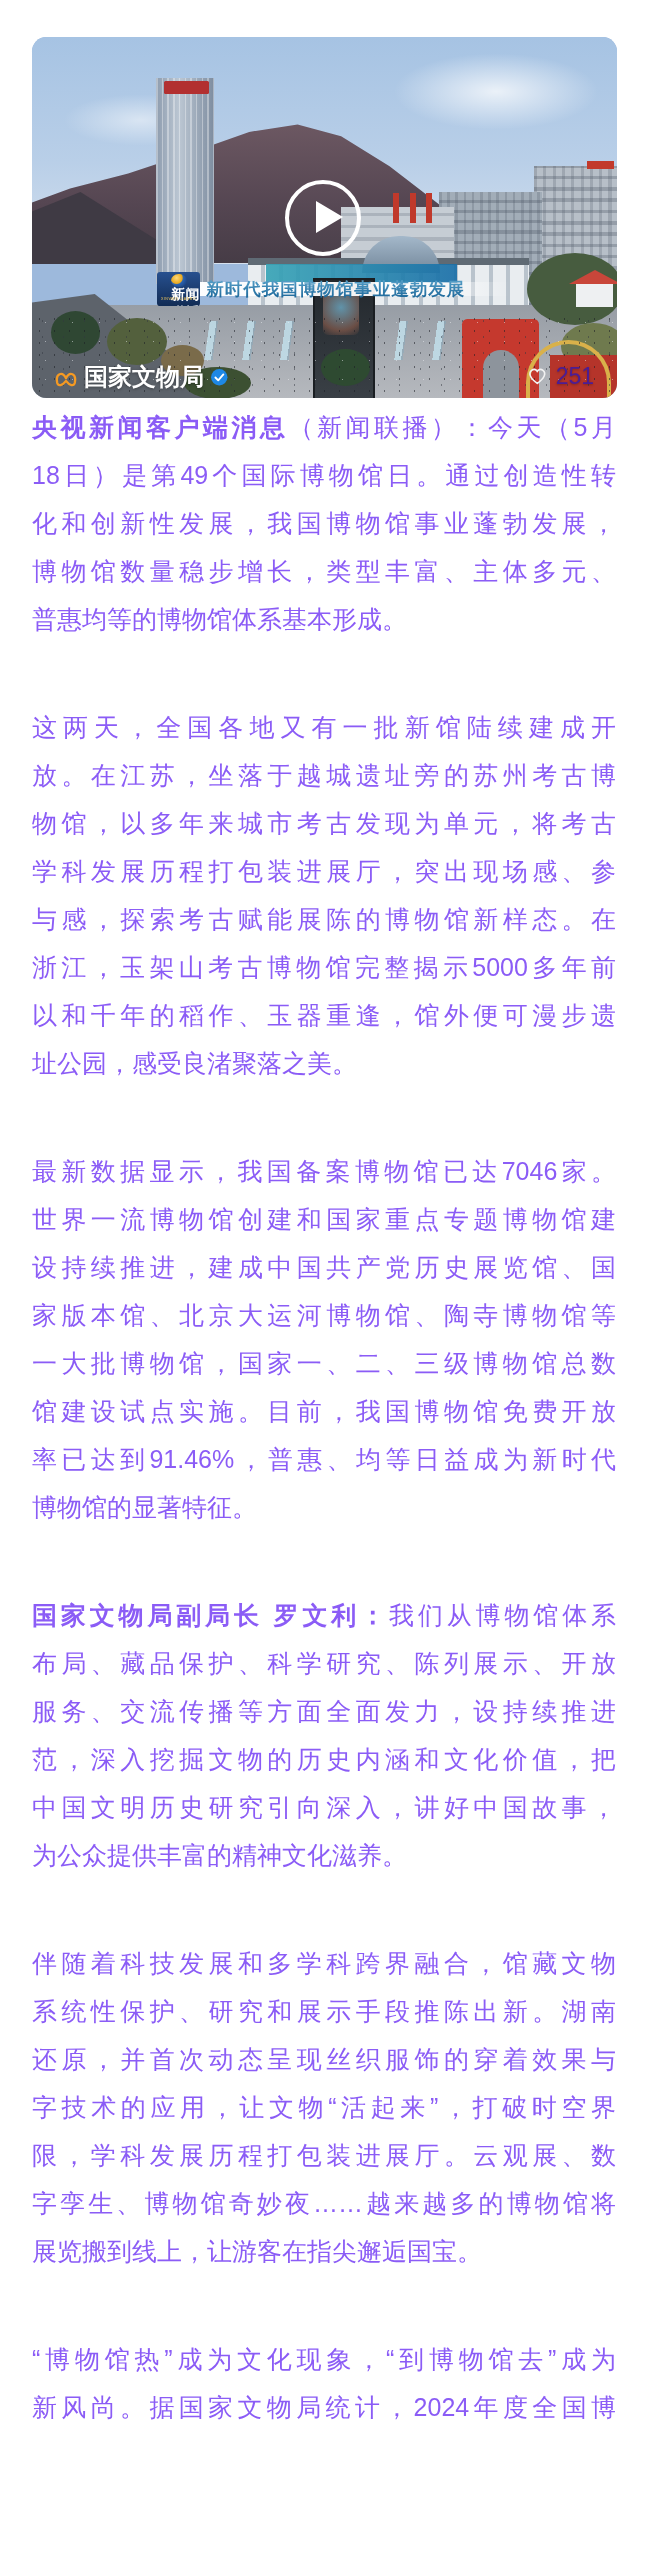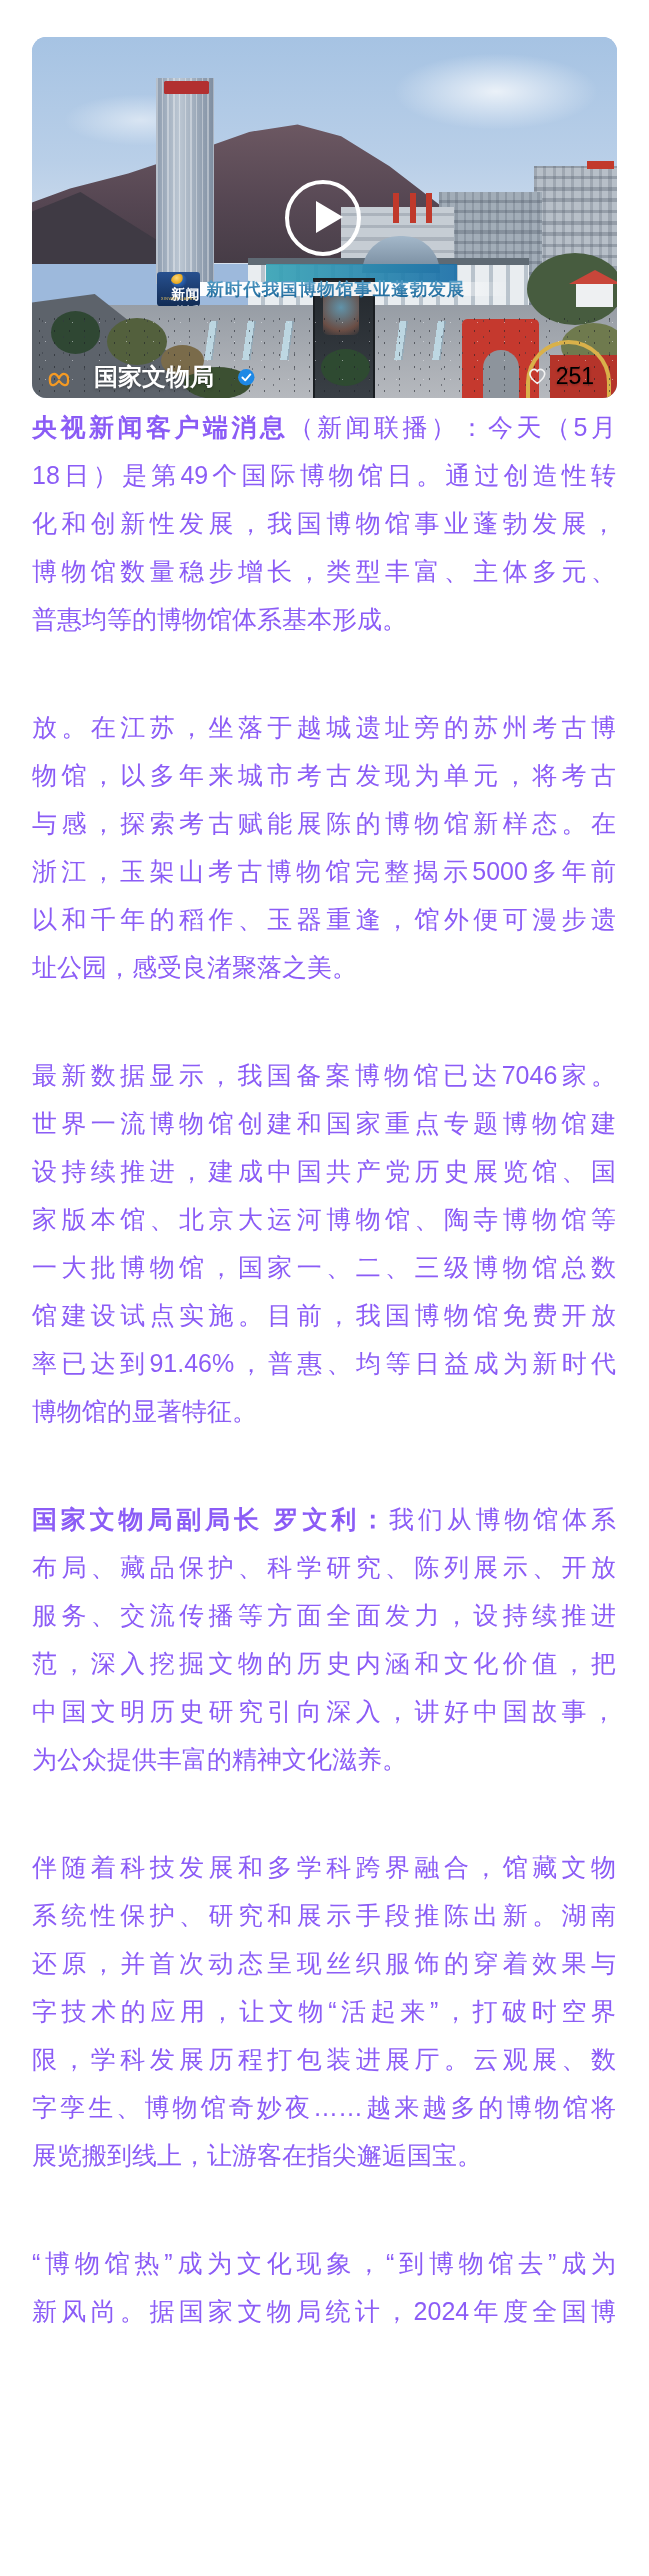--- a/index.html
+++ b/index.html
@@ -89,27 +89,27 @@
   .badge-en{left:0;top:25px;width:43px;text-align:center;color:#f0c860;font-size:3.6px;letter-spacing:0.5px;}
   .caption-strip{left:168px;top:245px;width:309px;height:14px;display:flex;align-items:center;
     padding-left:6.2px;box-sizing:border-box;
     background:linear-gradient(90deg,rgba(255,255,255,.97) 0%,rgba(255,255,255,.92) 70%,rgba(255,255,255,0) 100%);}
   .caption-strip span{position:static;font-size:17.5px;font-weight:700;letter-spacing:1px;
     white-space:nowrap;color:#1a6aa0;}
   @supports (-webkit-background-clip:text){
     .caption-strip span{background:linear-gradient(#5fa8cf,#135e92);
       -webkit-background-clip:text;background-clip:text;color:transparent;}
   }
-  .account-row{left:15px;top:324px;display:flex;align-items:center;gap:23px;}
+  .account-row{left:22px;top:324px;display:flex;align-items:center;gap:6px;}
   .account-row svg,.account-row span{position:static;}
   .account-name{font-size:24px;font-weight:700;color:#ffffff;
     text-shadow:0 0.5px 3.1px rgba(0,0,0,.35);white-space:nowrap;}
   .likes-row{right:23px;top:326px;display:flex;align-items:center;gap:8.2px;}
   .likes-row svg,.likes-row span{position:static;}
-  .like-count{font-size:23px;color:#000000;text-shadow:0 0.5px 2.6px rgba(0,0,0,.3);}
+  .like-count{font-size:23px;color:#4c1d95;text-shadow:0 0.5px 2.6px rgba(0,0,0,.3);}
   
   .article{position:absolute;left:32px;top:403px;width:584px;}
   .para{margin:0 0 60px 0;}
   .para:last-child{margin-bottom:0;}
   .line{height:48px;line-height:48px;font-size:25px;color:#8b5cf6;
     text-align:justify;text-align-last:justify;text-justify:inter-character;overflow:hidden;}
   .line.last{text-align-last:left;}
   .line b{font-weight:700;}
 </style>
 </head>
@@ -189,22 +189,24 @@
 
 <div class="article">
     <div class="para">
       <div class="line"><b>央视新闻客户端消息</b>（新闻联播）：今天（5月</div>
       <div class="line">18日）是第49个国际博物馆日。通过创造性转</div>
       <div class="line">化和创新性发展，我国博物馆事业蓬勃发展，</div>
       <div class="line">博物馆数量稳步增长，类型丰富、主体多元、</div>
       <div class="line last">普惠均等的博物馆体系基本形成。</div>
     </div>
     <div class="para">
+      <div class="line">这两天，全国各地又有一批新馆陆续建成开</div>
       <div class="line">放。在江苏，坐落于越城遗址旁的苏州考古博</div>
       <div class="line">物馆，以多年来城市考古发现为单元，将考古</div>
+      <div class="line">学科发展历程打包装进展厅，突出现场感、参</div>
       <div class="line">与感，探索考古赋能展陈的博物馆新样态。在</div>
       <div class="line">浙江，玉架山考古博物馆完整揭示5000多年前</div>
       <div class="line">以和千年的稻作、玉器重逢，馆外便可漫步遗</div>
       <div class="line last">址公园，感受良渚聚落之美。</div>
     </div>
     <div class="para">
       <div class="line">最新数据显示，我国备案博物馆已达7046家。</div>
       <div class="line">世界一流博物馆创建和国家重点专题博物馆建</div>
       <div class="line">设持续推进，建成中国共产党历史展览馆、国</div>
       <div class="line">家版本馆、北京大运河博物馆、陶寺博物馆等</div>

